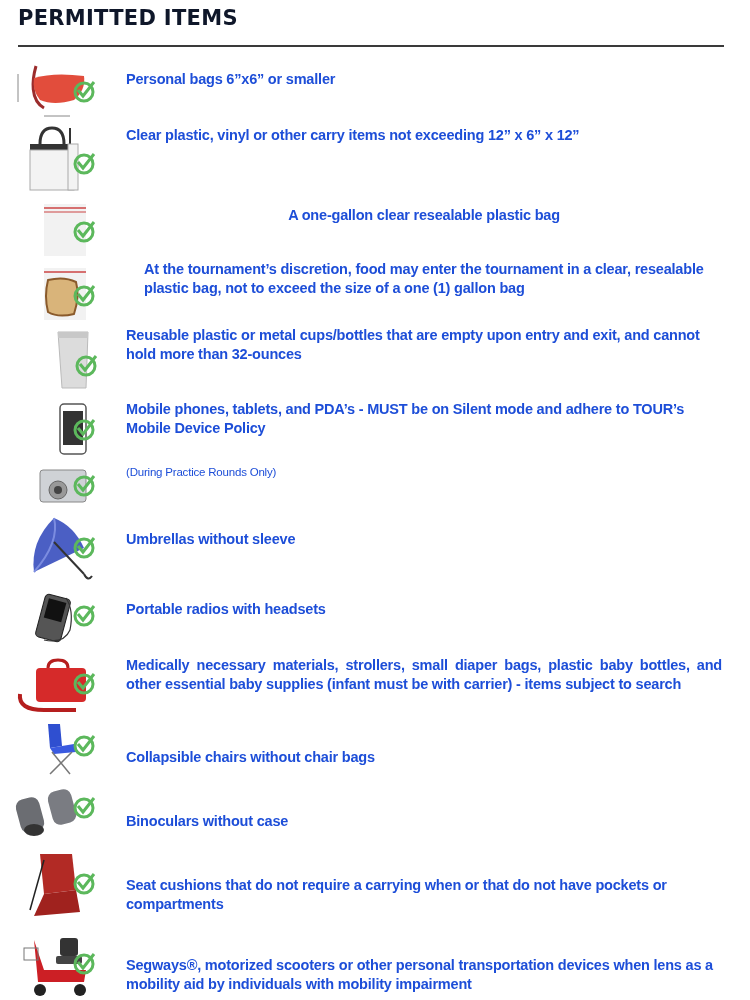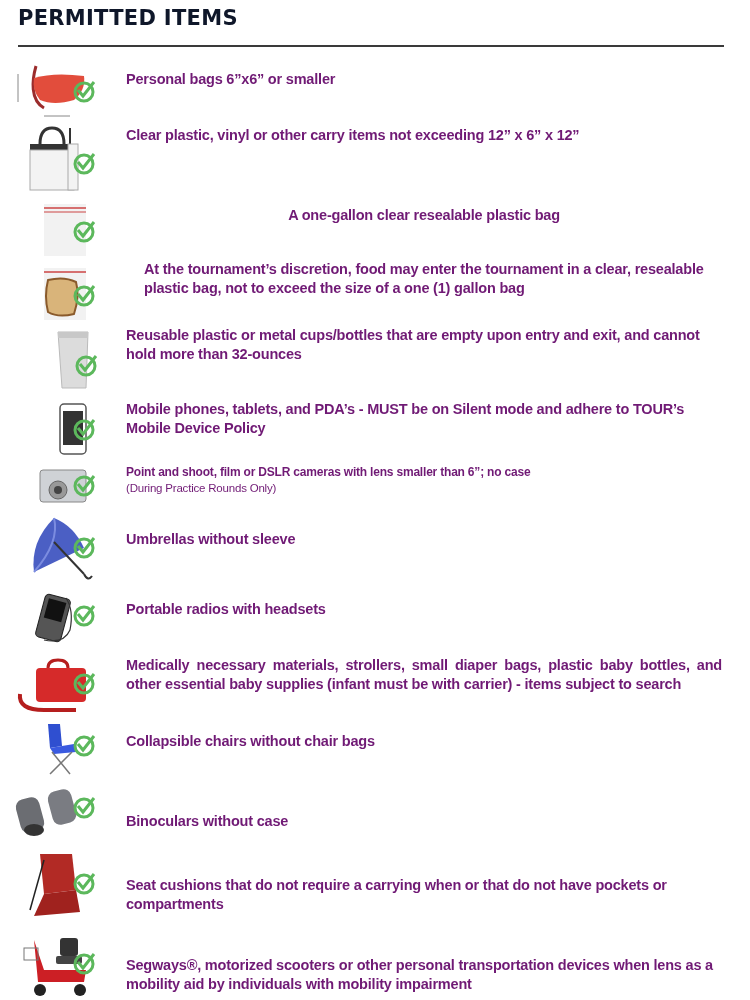--- a/index.html
+++ b/index.html
@@ -5,21 +5,21 @@
   html, body { margin:0; padding:0; background:#ffffff; }
   body { width:750px; height:1000px; position:relative; overflow:hidden;
          font-family: "Liberation Sans", sans-serif; color:#111; }
   .title { position:absolute; left:18px; top:6px; font-size:21px; font-weight:900;
            letter-spacing:0.3px; color:#0f172a; font-family:"DejaVu Sans", sans-serif; }
   .rule { position:absolute; left:18px; top:45px; width:706px; height:2px; background:#3a3a3a; }
   .item { position:absolute; left:0; width:750px; }
   .icon { position:absolute; left:14px; width:90px; }
   .icon svg { display:block; }
   .text { position:absolute; left:126px; width:596px; font-size:14.5px; font-weight:700;
-          line-height:19px; color:#701a75; letter-spacing:-0.2px; }
+          line-height:19px; color:#1d4ed8; letter-spacing:-0.2px; }
   .text.small { font-size:12px; line-height:16px; }
   .text.small .sub { font-weight:400; display:block; font-size:11.5px; }
   .text.justify { text-align:justify; text-align-last:left; }
 </style>
 </head>
 <body>
 
 <div class="title">PERMITTED ITEMS</div>
 <div class="rule"></div>
 
@@ -106,21 +106,20 @@
   <div class="icon" style="top:0;">
     <svg width="90" height="40" viewBox="0 0 90 40">
       <rect x="26" y="4" width="46" height="32" rx="3" fill="#cfd2d6" stroke="#888"></rect>
       <circle cx="44" cy="24" r="9" fill="#999" stroke="#666"></circle>
       <circle cx="44" cy="24" r="4" fill="#444"></circle>
       <circle cx="70" cy="20" r="9" fill="none" stroke="#5cb85c" stroke-width="3"></circle>
       <path d="M64 18 L69 24 L80 10" fill="none" stroke="#5cb85c" stroke-width="3"></path>
     </svg>
   </div>
   <div class="text small" style="top:-2px;">
-    <span>Point and shoot, film or DSLR cameras with lens smaller than 6”; no case</span>
     <span class="sub">(During Practice Rounds Only)</span>
   </div>
 </div>
 
 <div class="item" style="top:512px;">
   <div class="icon" style="top:0;">
     <svg width="90" height="70" viewBox="0 0 90 70">
       <path d="M20 60 Q16 30 40 6 Q60 14 70 36 Z" fill="#4b5fc4"></path>
       <path d="M40 6 Q46 30 20 60" fill="none" stroke="#7b8ce0" stroke-width="2"></path>
       <line x1="40" y1="30" x2="70" y2="62" stroke="#333" stroke-width="2"></line>
@@ -162,21 +161,21 @@
   <div class="icon" style="top:0;">
     <svg width="90" height="54" viewBox="0 0 90 54">
       <path d="M34 2 L46 2 L48 24 L36 26 Z" fill="#2f4fd0"></path>
       <path d="M36 26 L60 22 L62 30 L40 32 Z" fill="#3a5ae0"></path>
       <line x1="38" y1="30" x2="56" y2="52" stroke="#777" stroke-width="1.5"></line>
       <line x1="58" y1="30" x2="36" y2="52" stroke="#777" stroke-width="1.5"></line>
       <circle cx="70" cy="24" r="9" fill="none" stroke="#5cb85c" stroke-width="3"></circle>
       <path d="M64 22 L69 28 L80 14" fill="none" stroke="#5cb85c" stroke-width="3"></path>
     </svg>
   </div>
-  <div class="text" style="top:10px;">Collapsible chairs without chair bags</div>
+  <div class="text" style="top:26px;">Collapsible chairs without chair bags</div>
 </div>
 
 <div class="item" style="top:786px;">
   <div class="icon" style="top:0;">
     <svg width="90" height="52" viewBox="0 0 90 52">
       <rect x="4" y="12" width="24" height="34" rx="8" transform="rotate(-15 16 29)" fill="#6b6d72"></rect>
       <rect x="36" y="4" width="24" height="34" rx="8" transform="rotate(-15 48 21)" fill="#7a7c82"></rect>
       <ellipse cx="20" cy="44" rx="10" ry="6" fill="#333"></ellipse>
       <circle cx="70" cy="22" r="9" fill="none" stroke="#5cb85c" stroke-width="3"></circle>
       <path d="M64 20 L69 26 L80 12" fill="none" stroke="#5cb85c" stroke-width="3"></path>

